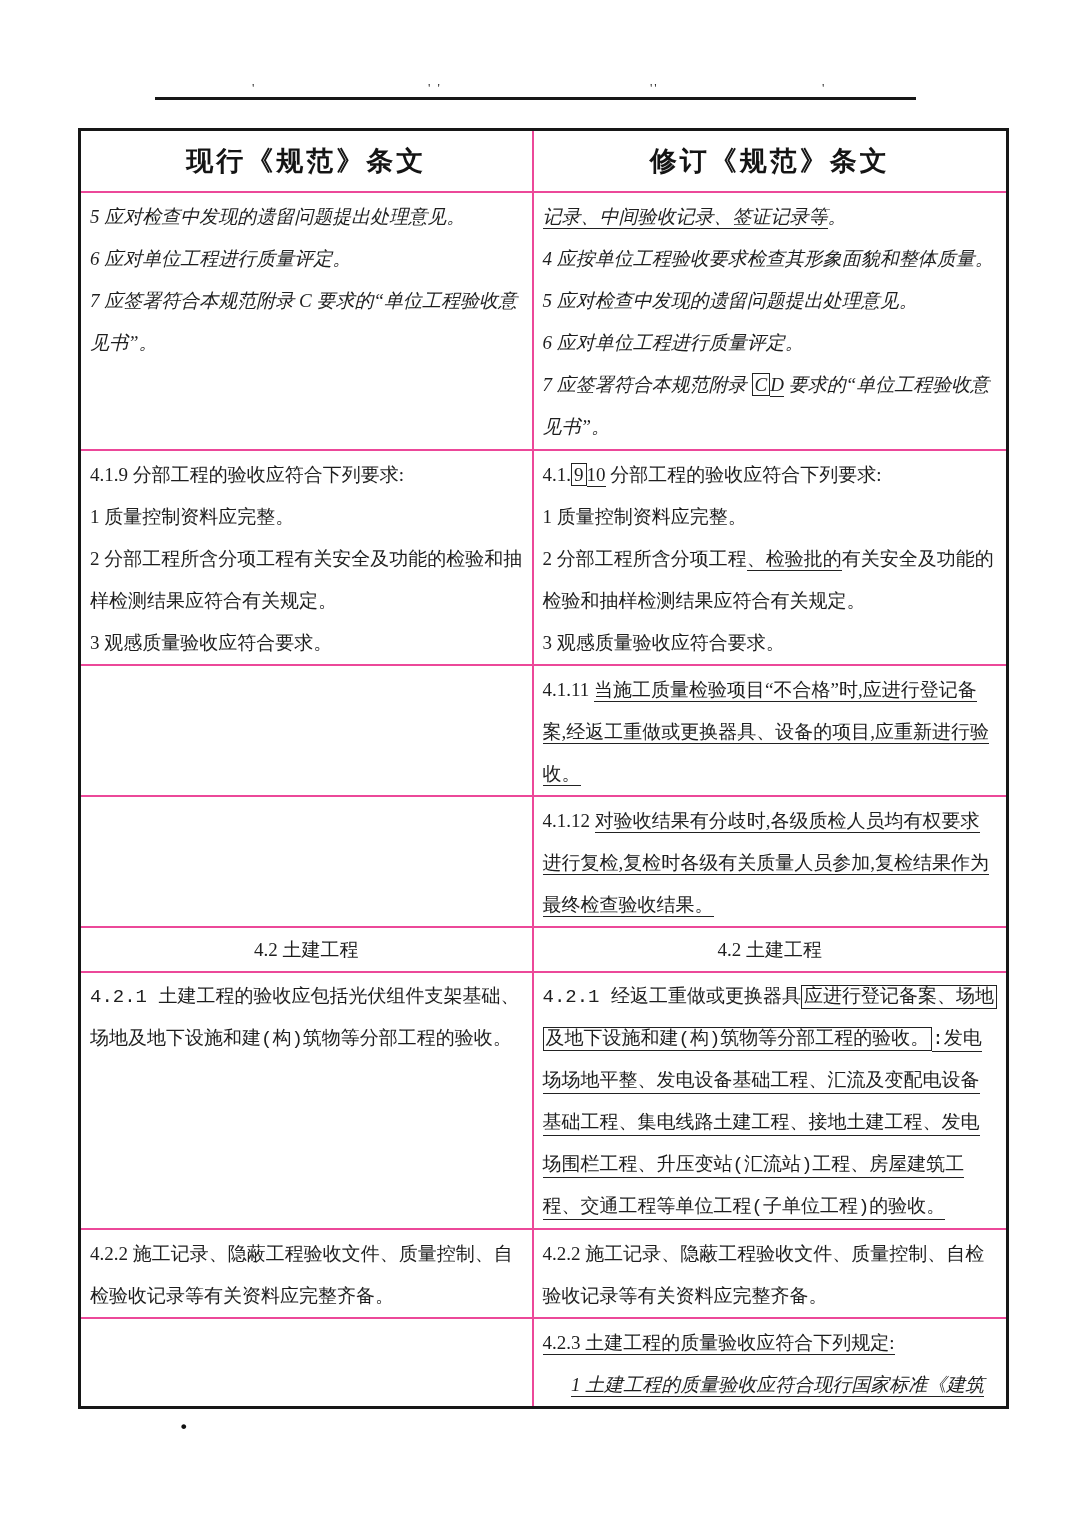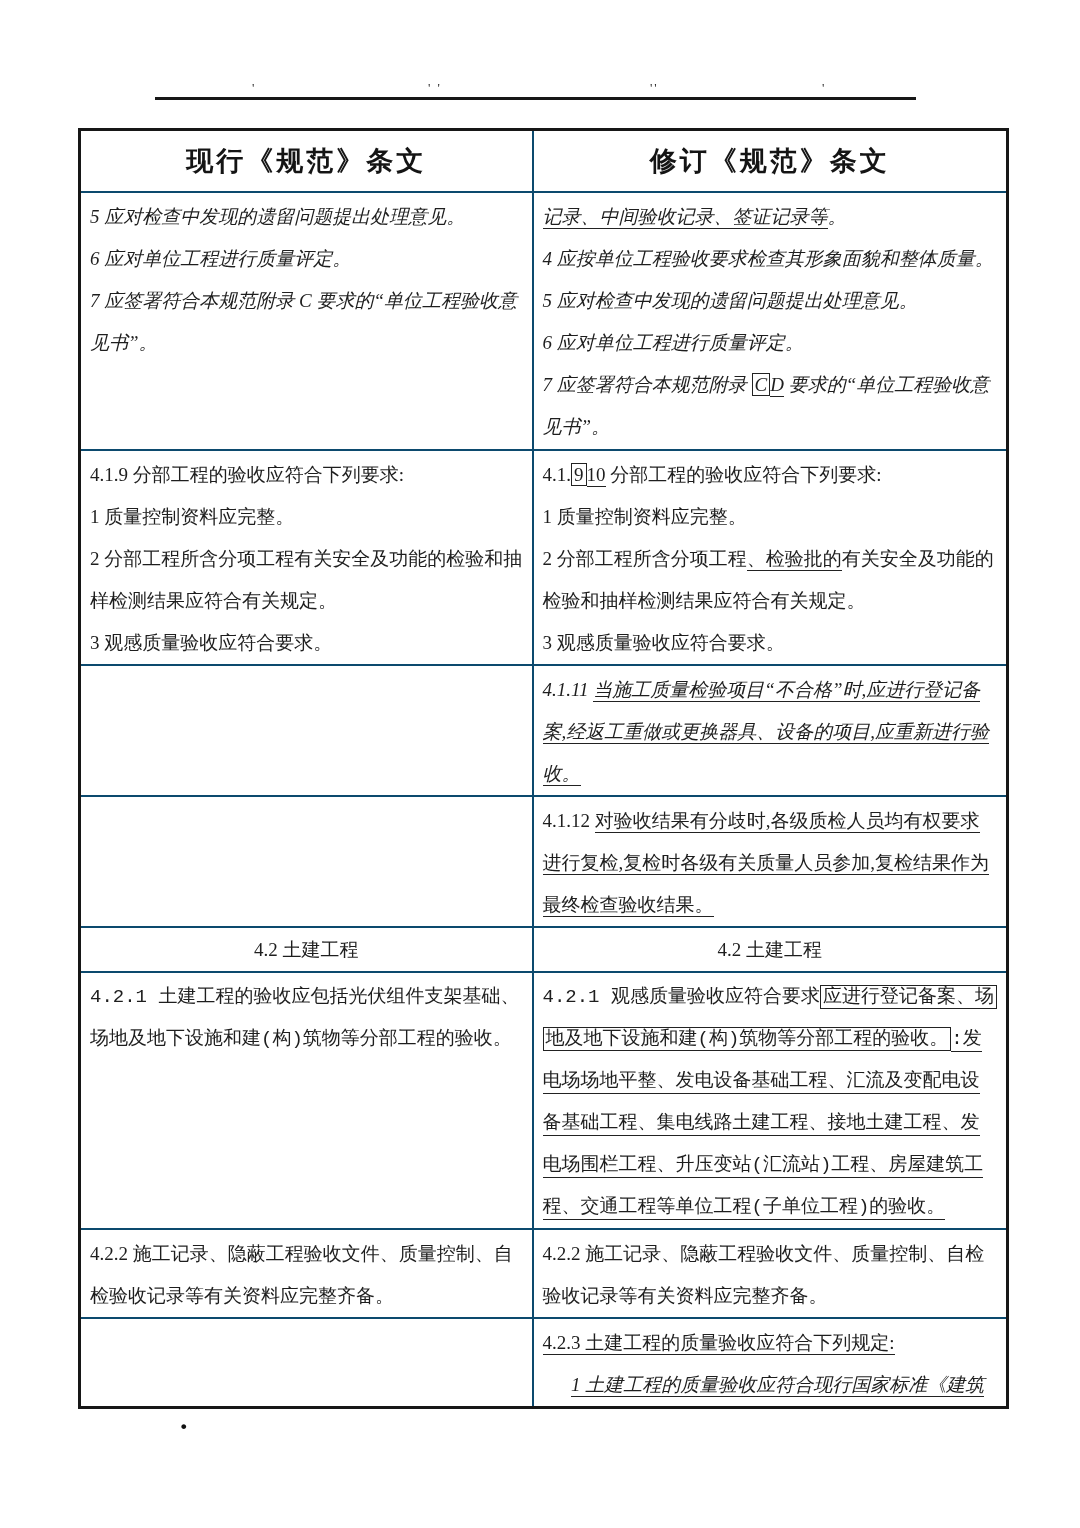--- a/index.html
+++ b/index.html
@@ -27,37 +27,37 @@
   }
   table.cmp {
     position:absolute; left:78px; top:128px;
     width:928px;
     border-collapse:collapse; table-layout:fixed;
     border:3px solid #171717;
   }
   .cmp col.c1 { width:453px; }
   .cmp col.c2 { width:475px; }
   .cmp th, .cmp td {
-    border:2px solid #0c4a6e;
+    border:2px solid #ec4899;
     vertical-align:top;
     padding:3px 9px 0 9px;
     font-size:19px;
     line-height:42px;
     text-align:left;
     font-weight:normal;
   }
   .cmp th {
     height:62px;
     text-align:center; vertical-align:middle;
     font-weight:bold; font-size:27px; letter-spacing:3px;
     padding:0; color:#141414;
   }
   .cmp tbody tr:nth-child(1){height:258px;font-style:italic;}
   .cmp tbody tr:nth-child(2){height:210px;}
-  .cmp tbody tr:nth-child(3){height:130px;font-style:italic;}
+  .cmp tbody tr:nth-child(3){height:130px;}
   .cmp tbody tr:nth-child(4){height:125px;}
   .cmp tbody tr:nth-child(5){height:44px;}
   .cmp tbody tr:nth-child(6){height:255px;font-family:Liberation Mono, monospace;}
   .cmp tbody tr:nth-child(7){height:84px;}
   .cmp tbody tr:nth-child(8){height:88px;}
   .cmp td.center { text-align:center; padding-top:1px; }
   .cmp p { margin:0; }
   .cmp p.indent { text-indent:1.5em;font-style:italic; }
   .seg-u {
     border-bottom:1.5px solid #222;
@@ -140,21 +140,21 @@
           </td>
           <td class="center">
             <p><span class="seg-plain">4.2 土建工程</span></p>
           </td>
         </tr>
         <tr>
           <td>
             <p><span class="seg-plain">4.2.1 土建工程的验收应包括光伏组件支架基础、场地及地下设施和建(构)筑物等分部工程的验收。</span></p>
           </td>
           <td>
-            <p><span class="seg-plain">4.2.1  观感质量验收应符合要求</span><span class="seg-box">应进行登记备案、场地及地下设施和建(构)筑物等分部工程的验收。</span><span class="seg-u">:发电场场地平整、发电设备基础工程、汇流及变配电设备基础工程、集电线路土建工程、接地土建工程、发电场围栏工程、升压变站(汇流站)工程、房屋建筑工程、交通工程等单位工程(子单位工程)的验收。</span></p>
+            <p><span class="seg-plain">4.2.1  经返工重做或更换器具</span><span class="seg-box">应进行登记备案、场地及地下设施和建(构)筑物等分部工程的验收。</span><span class="seg-u">:发电场场地平整、发电设备基础工程、汇流及变配电设备基础工程、集电线路土建工程、接地土建工程、发电场围栏工程、升压变站(汇流站)工程、房屋建筑工程、交通工程等单位工程(子单位工程)的验收。</span></p>
           </td>
         </tr>
         <tr>
           <td>
             <p><span class="seg-plain">4.2.2 施工记录、隐蔽工程验收文件、质量控制、自检验收记录等有关资料应完整齐备。</span></p>
           </td>
           <td>
             <p><span class="seg-plain">4.2.2  施工记录、隐蔽工程验收文件、质量控制、自检验收记录等有关资料应完整齐备。</span></p>
           </td>
         </tr>

